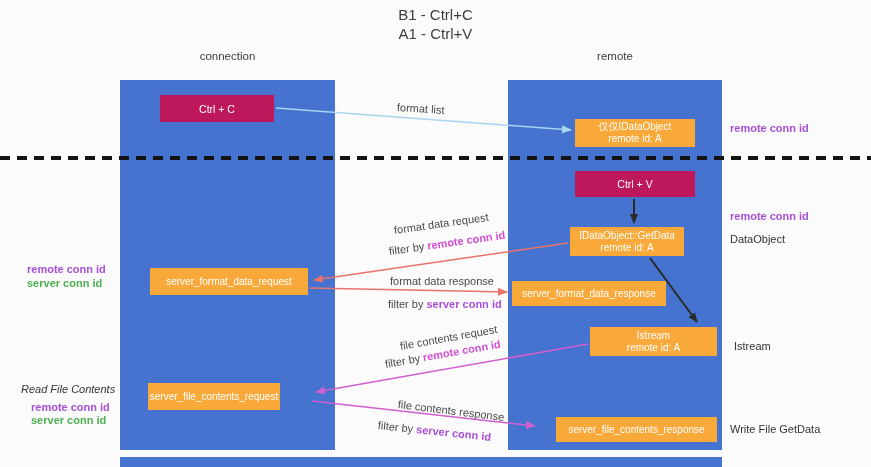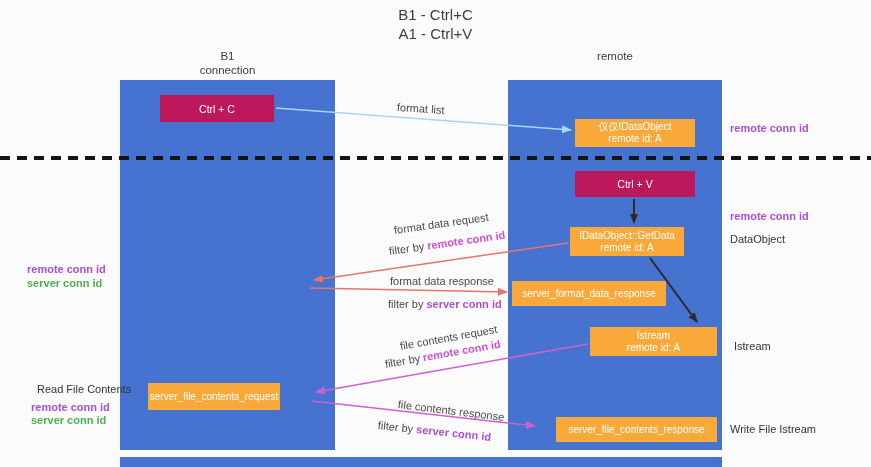--- a/index.html
+++ b/index.html
@@ -26,21 +26,20 @@
 <body>
 
 <div id="canvas">
 
   <div class="title">
     <div>B1 - Ctrl+C</div>
     <div>A1 - Ctrl+V</div>
   </div>
 
   <div class="lane-header" style="left:120px;width:215px;">
-    <div>B1</div>
     <div>connection</div>
   </div>
   <div class="lane-header" style="left:508px;width:214px;">
     <div>remote</div>
   </div>
 
   <div class="lane" style="left:120px;width:215px;"></div>
   <div class="lane" style="left:508px;width:214px;"></div>
   <div class="bottom-strip"></div>
 
@@ -65,20 +64,23 @@
     <line x1="634" y1="199" x2="634" y2="223" stroke="#2a2a2a" stroke-width="2" marker-end="url(#m-black)"></line>
     <line x1="650" y1="258" x2="697" y2="322" stroke="#2a2a2a" stroke-width="2" marker-end="url(#m-black)"></line>
     <line x1="568" y1="243" x2="314" y2="280" stroke="#e8736a" stroke-width="1.5" marker-end="url(#m-salmon)"></line>
     <line x1="310" y1="288" x2="507" y2="292" stroke="#e8736a" stroke-width="1.5" marker-end="url(#m-salmon)"></line>
     <line x1="588" y1="344" x2="316" y2="392" stroke="#d05fd0" stroke-width="1.5" marker-end="url(#m-magenta)"></line>
     <line x1="312" y1="401" x2="535" y2="426" stroke="#d05fd0" stroke-width="1.5" marker-end="url(#m-magenta)"></line>
   </svg>
 
   <div class="node green" style="left:160px;top:95px;width:114px;height:27px;">
     <div>Ctrl + C</div>
+  </div>
+  <div class="node orange" style="left:150px;top:268px;width:158px;height:27px;font-size:10px;">
+    <div>server_format_data_request</div>
   </div>
   <div class="node orange" style="left:148px;top:383px;width:132px;height:27px;font-size:10px;">
     <div>server_file_contents_request</div>
   </div>
 
   <div class="node orange" style="left:575px;top:119px;width:120px;height:28px;font-size:10px;">
     <div>仅仅IDataObject</div>
     <div>remote id: A</div>
   </div>
   <div class="node green" style="left:575px;top:171px;width:120px;height:26px;justify-content:center;">
@@ -118,21 +120,21 @@
 
   <div class="arrow-label" style="left:398px;top:398px;transform:rotate(7deg);">file contents response</div>
   <div class="arrow-label" style="left:378px;top:419px;transform:rotate(6deg);">
     <span class="fw">filter by</span><span class="purple">server conn id</span>
   </div>
 
   <div class="side-label purple" style="left:730px;top:122px;">remote conn id</div>
   <div class="side-label purple" style="left:730px;top:210px;">remote conn id</div>
   <div class="side-label" style="left:730px;top:233px;">DataObject</div>
   <div class="side-label" style="left:734px;top:340px;">Istream</div>
-  <div class="side-label" style="left:730px;top:423px;">Write File Istream</div>
+  <div class="side-label" style="left:730px;top:423px;">Write File GetData</div>
 
   <div class="side-label purple" style="left:27px;top:263px;">remote conn id</div>
   <div class="side-label green-text" style="left:27px;top:277px;">server conn id</div>
-  <div class="side-label" style="left:37px;top:383px;">Read File Contents</div>
+  <div class="side-label" style="left:21px;top:383px;font-style:italic;">Read File Contents</div>
   <div class="side-label purple" style="left:31px;top:401px;">remote conn id</div>
   <div class="side-label green-text" style="left:31px;top:414px;">server conn id</div>
 
 </div>
 
 </body></html>

